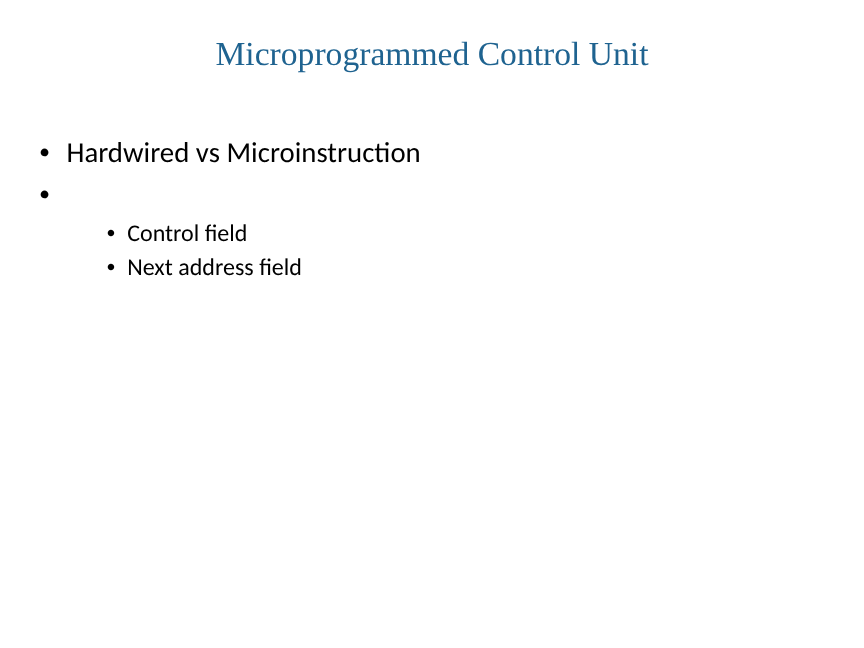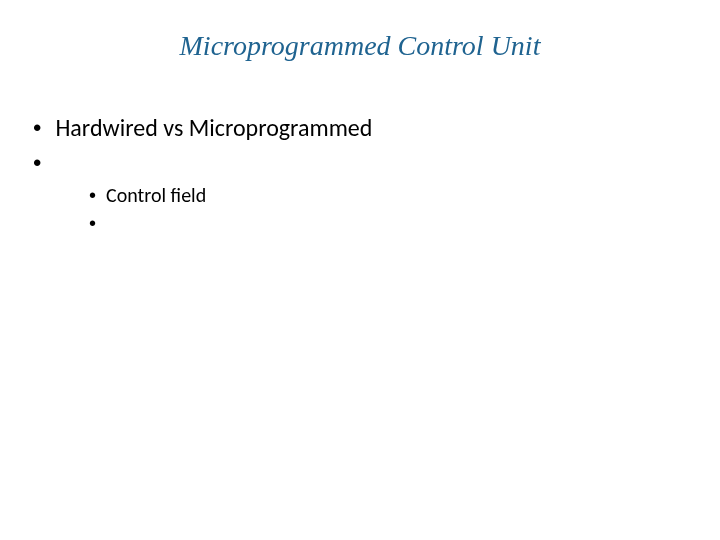--- a/index.html
+++ b/index.html
@@ -12,21 +12,20 @@
       padding: 30px 25px 0 25px;
       overflow: hidden;
     }
     .title {
       font-family: "Times New Roman", Times, serif;
       font-size: 28px;
       color: #1f6390;
       text-align: center;
       margin-bottom: 50px;
       font-weight: 400;
-      font-style: italic;
     }
     .bullet-l1 {
       font-size: 24px;
       color: #000000;
       display: flex;
       align-items: flex-start;
       margin-bottom: 4px;
       padding-left: 8px;
     }
     .bullet-l2 {
@@ -52,28 +51,29 @@
       margin-top: 2px;
     }
   </style>
 </head>
 <body>
 
 <div class="title">Microprogrammed Control Unit</div>
 
 <div class="bullet-l1">
   <span class="dot">•</span>
-  <span class="txt">Hardwired vs Microprogrammed</span>
+  <span class="txt">Hardwired vs Microinstruction</span>
 </div>
 
 <div class="bullet-l1">
   <span class="dot">•</span>
 </div>
 
 <div class="group-l2">
   <div class="bullet-l2">
     <span class="dot dot-l2">•</span>
     <span class="txt">Control field</span>
   </div>
   <div class="bullet-l2">
     <span class="dot dot-l2">•</span>
+    <span class="txt">Next address field</span>
   </div>
 </div>
 
 </body></html>

